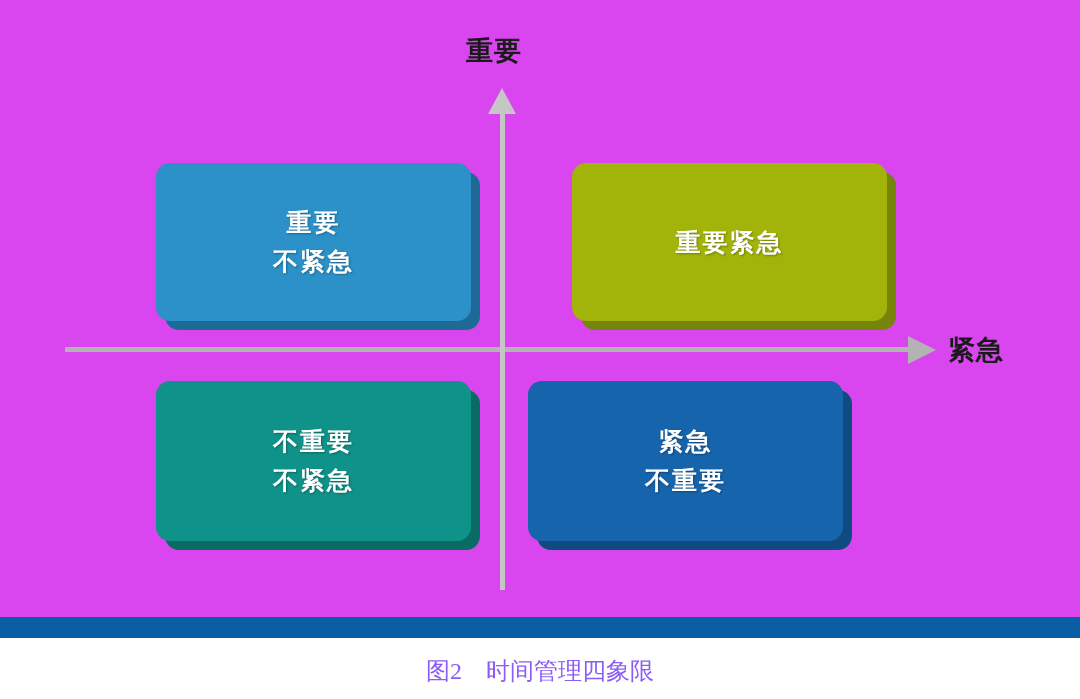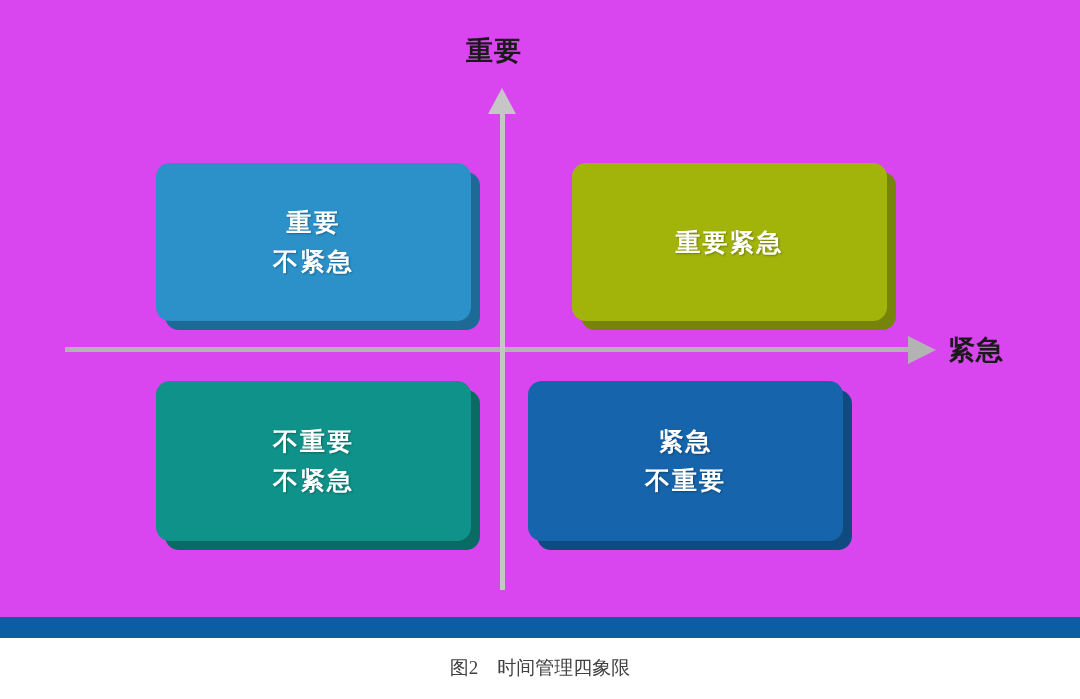--- a/index.html
+++ b/index.html
@@ -138,22 +138,22 @@
     width: 1080px;
     height: 61px;
     background: #ffffff;
   }
   #figure-caption {
     position: absolute;
     left: 0;
     top: 655px;
     width: 1080px;
     text-align: center;
-    font-size: 19px;
-    color: #404040;
+    font-size: 24px;
+    color: #8b5cf6;
     font-family: "Liberation Serif", "DejaVu Serif", serif;
     white-space: pre;
   }
 </style>
 </head>
 <body style="background: rgb(245, 246, 246);">
 
 <div id="figure-canvas" style="background: #d946ef;">
 
   <div class="axis-h" style="background: rgb(179, 179, 179);"></div>

